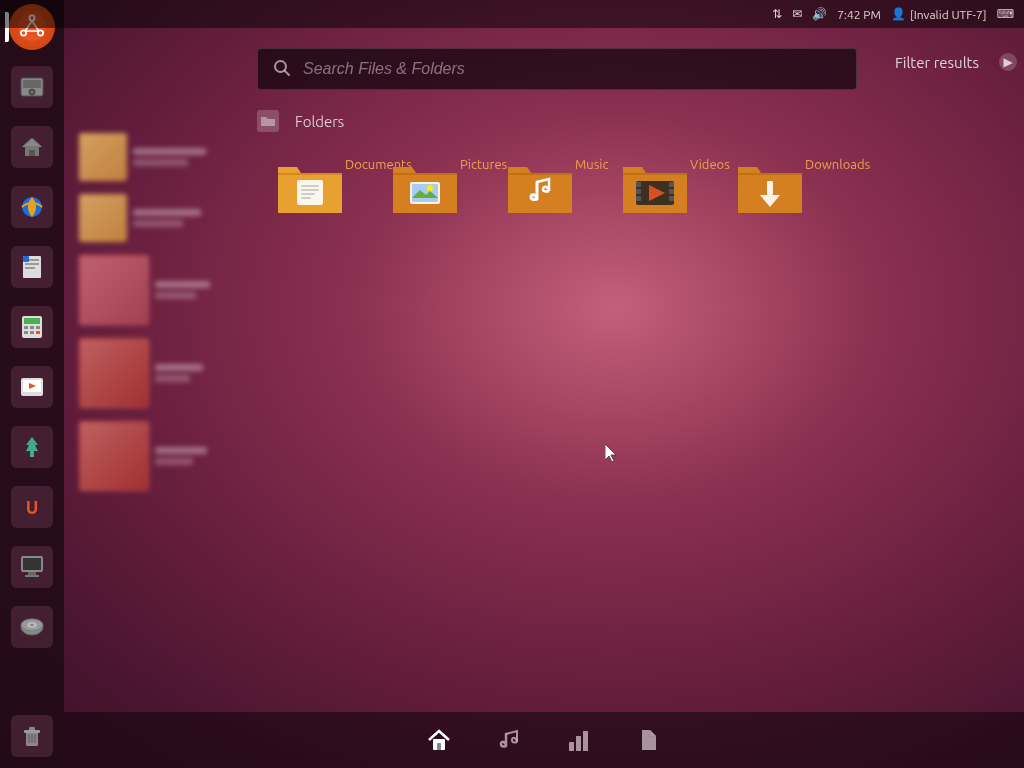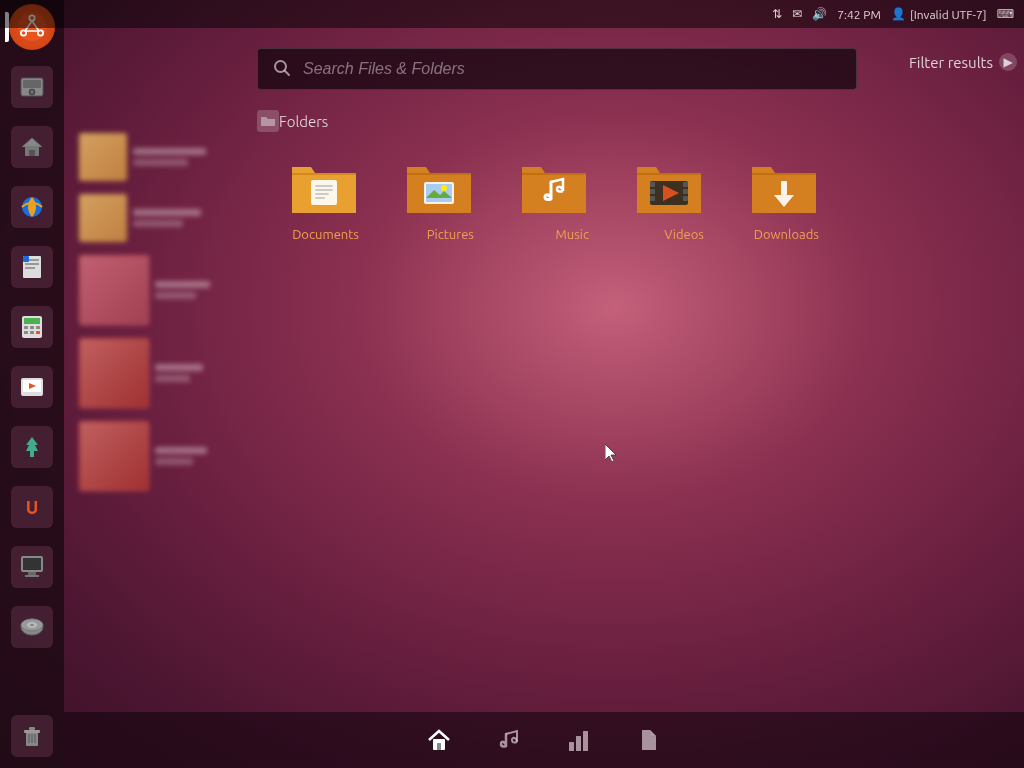--- a/index.html
+++ b/index.html
@@ -149,21 +149,21 @@
 
     
     .filter-results {
       position: absolute;
       right: 0;
       top: 10px;
       color: #e0d0d5;
       font-size: 15px;
       display: flex;
       align-items: center;
-      gap: 6px;
+      gap: 20px;
       cursor: pointer;
     }
 
     .filter-arrow {
       width: 18px;
       height: 18px;
       background: rgba(200,170,180,0.3);
       border-radius: 50%;
       display: flex;
       align-items: center;
@@ -173,21 +173,21 @@
     }
 
     
     .folders-section {
       margin-top: 20px;
     }
 
     .section-header {
       display: flex;
       align-items: center;
-      gap: 0;
+      gap: 16px;
       margin-bottom: 15px;
     }
 
     .section-icon {
       width: 22px;
       height: 22px;
       background: rgba(200,180,190,0.3);
       border-radius: 3px;
       display: flex;
       align-items: center;
@@ -204,22 +204,21 @@
 
     .folders-grid {
       display: flex;
       gap: 15px;
       flex-wrap: wrap;
       padding-left: 10px;
     }
 
     .folder-item {
       display: flex;
-      flex-direction: column;
-      align-items: flex-end;
+      align-items: flex-start;
       width: 100px;
       cursor: pointer;
       padding: 8px;
       border-radius: 6px;
     }
 
     .folder-icon-wrap {
       width: 70px;
       height: 65px;
       position: relative;

